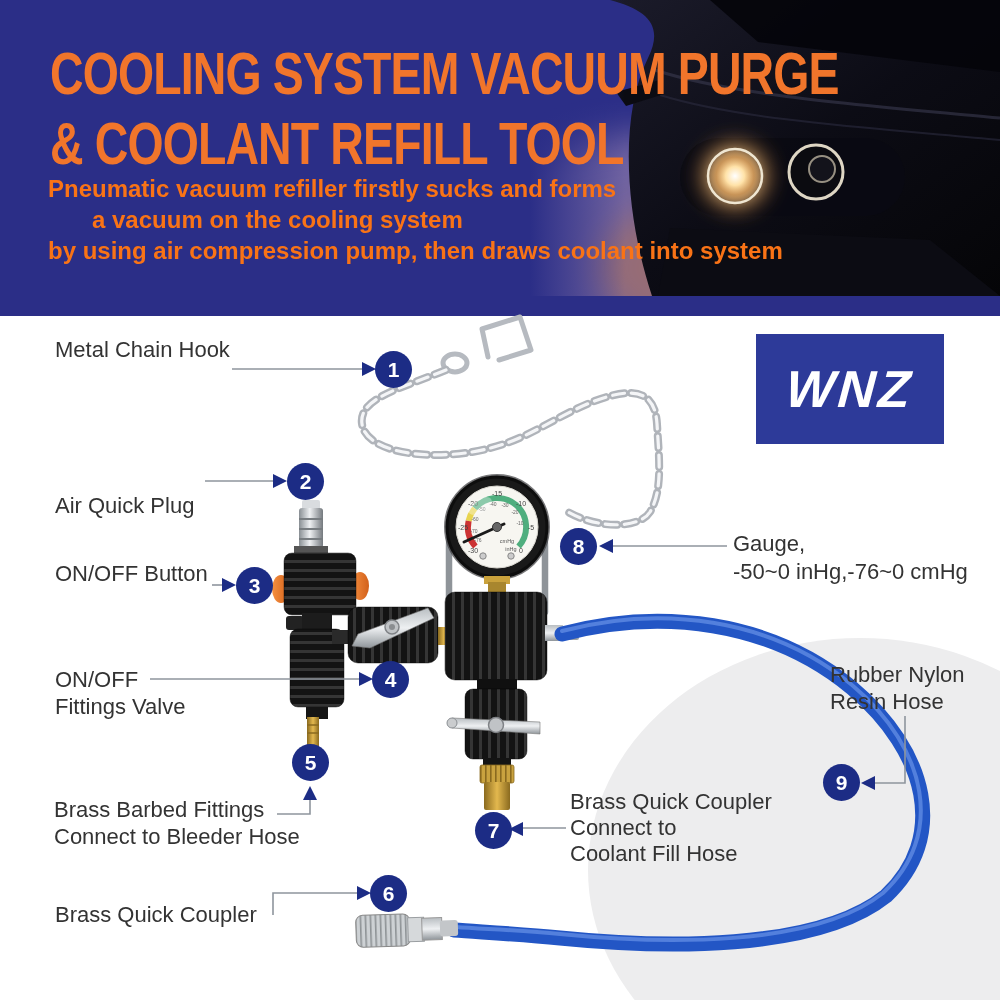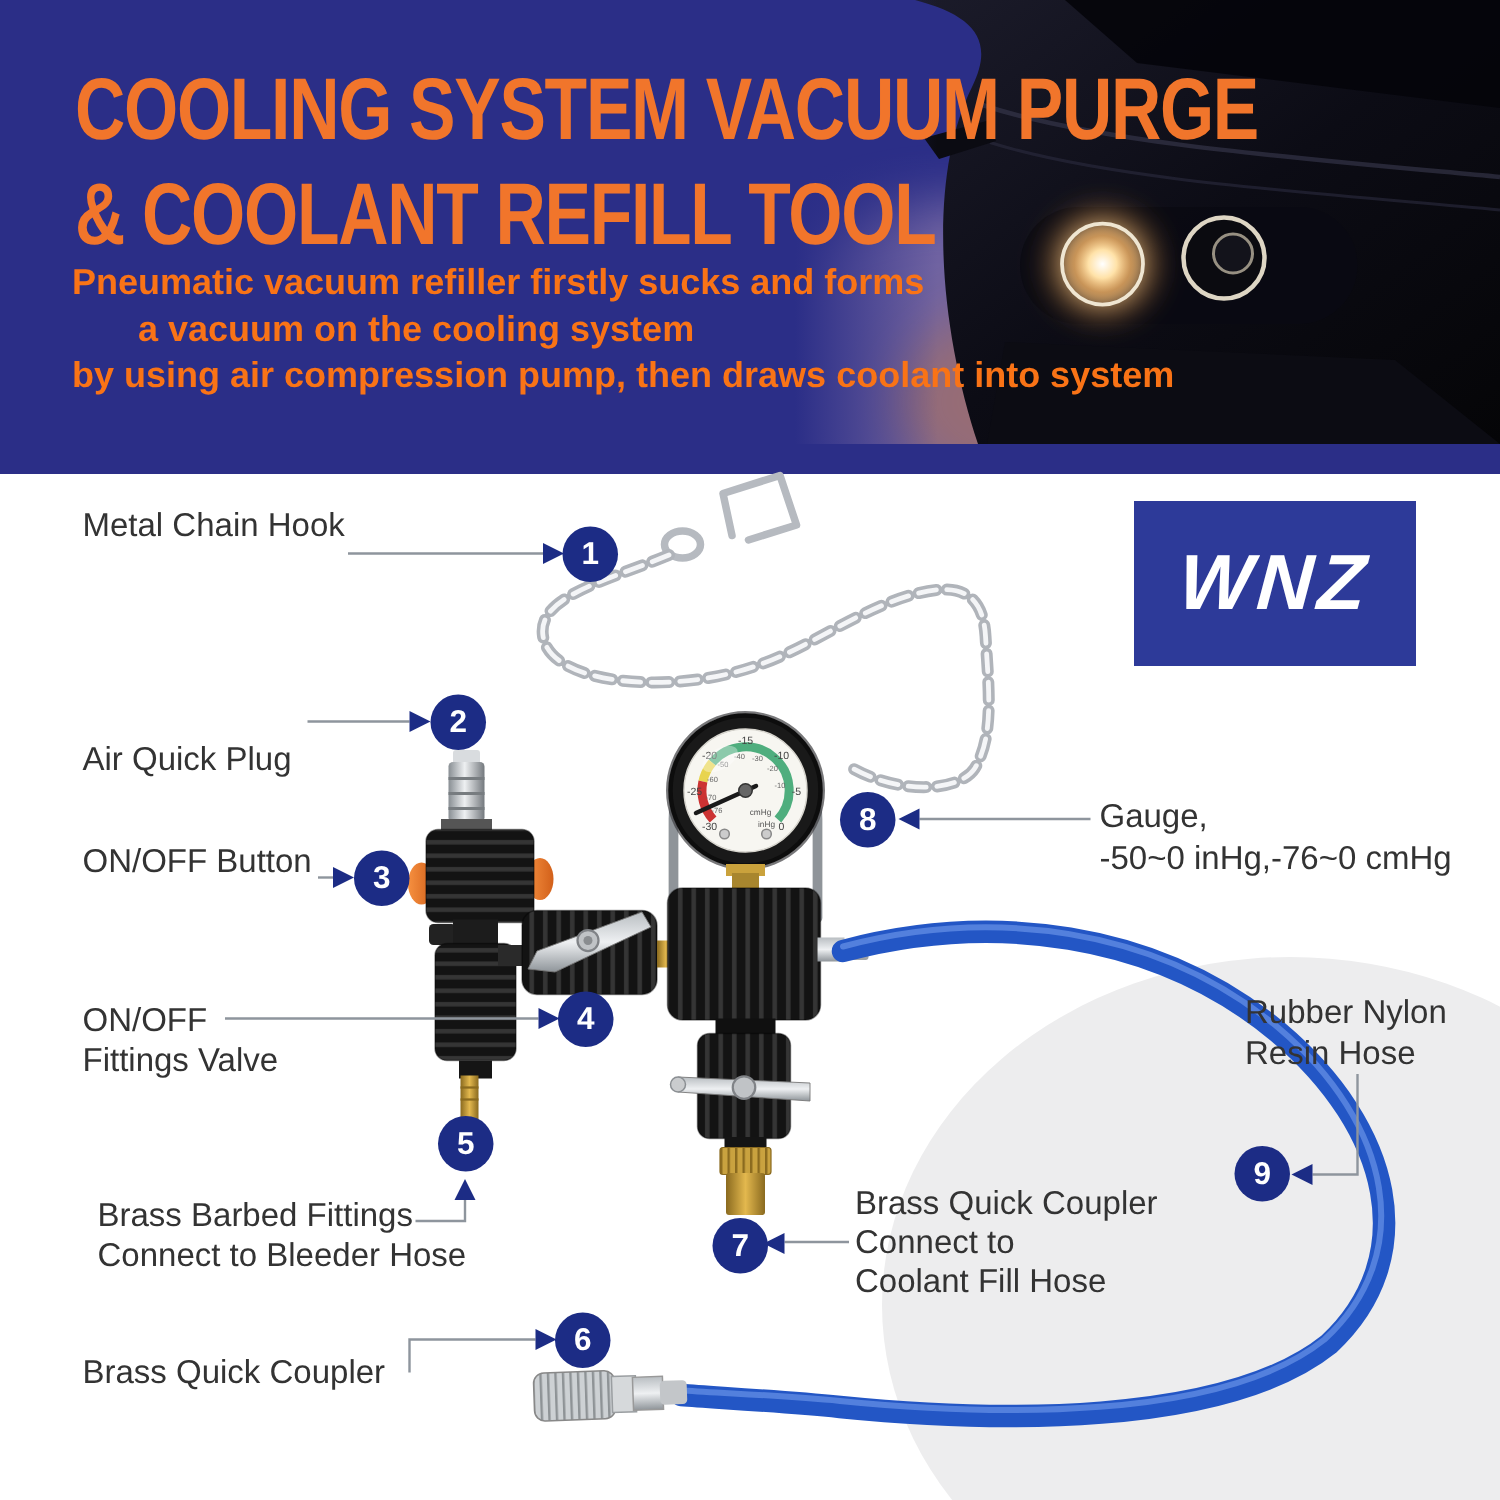--- a/index.html
+++ b/index.html
@@ -250,21 +250,21 @@
 <div class="label" style="left:55px;top:492px;">
   <span>Air Quick Plug</span>
 </div>
 <div class="label" style="left:55px;top:560px;">
   <span>ON/OFF Button</span>
 </div>
 <div class="label" style="left:55px;top:666px;">
   <div>ON/OFF</div>
   <div>Fittings Valve</div>
 </div>
-<div class="label" style="left:65px;top:796px;">
+<div class="label" style="left:54px;top:796px;">
   <div>Brass Barbed Fittings</div>
   <div>Connect to Bleeder Hose</div>
 </div>
 <div class="label" style="left:55px;top:901px;">
   <div>Brass Quick Coupler</div>
 </div>
 <div class="label" style="left:570px;top:789px;line-height:26px;">
   <div>Brass Quick Coupler</div>
   <div>Connect to</div>
   <div>Coolant Fill Hose</div>

